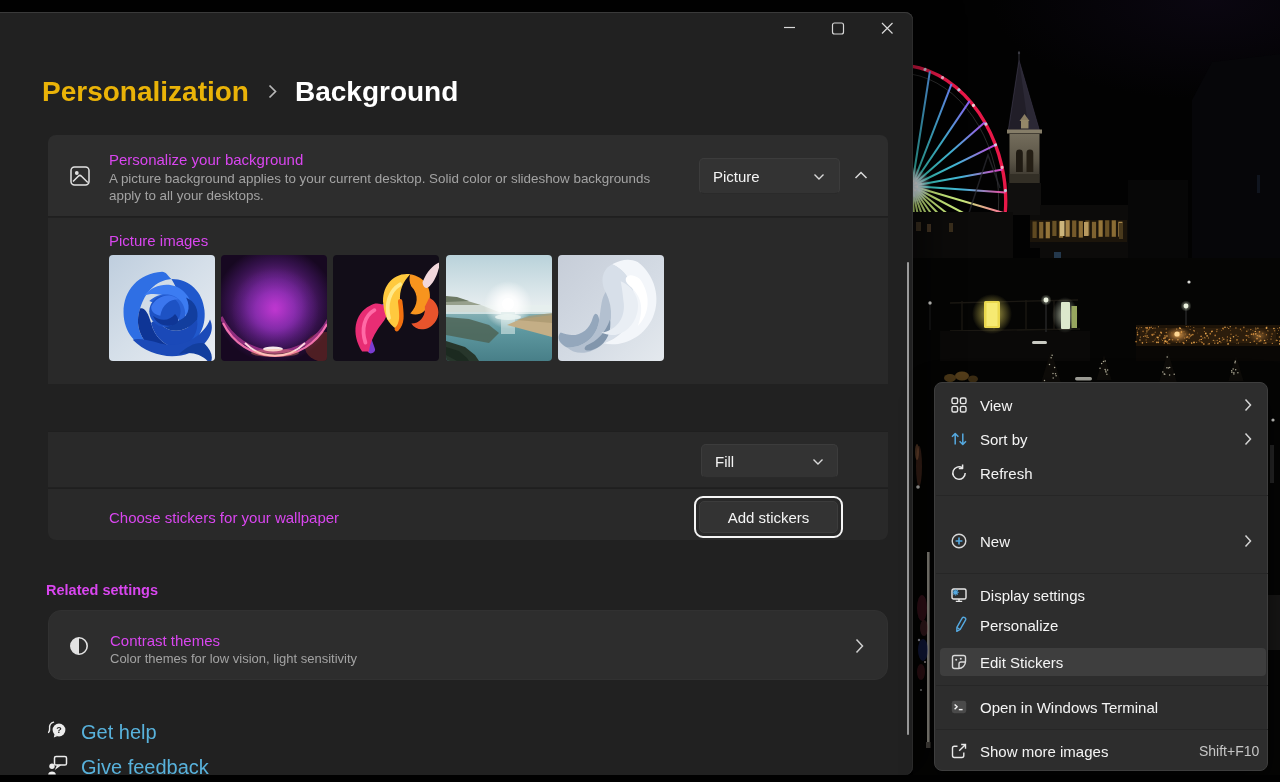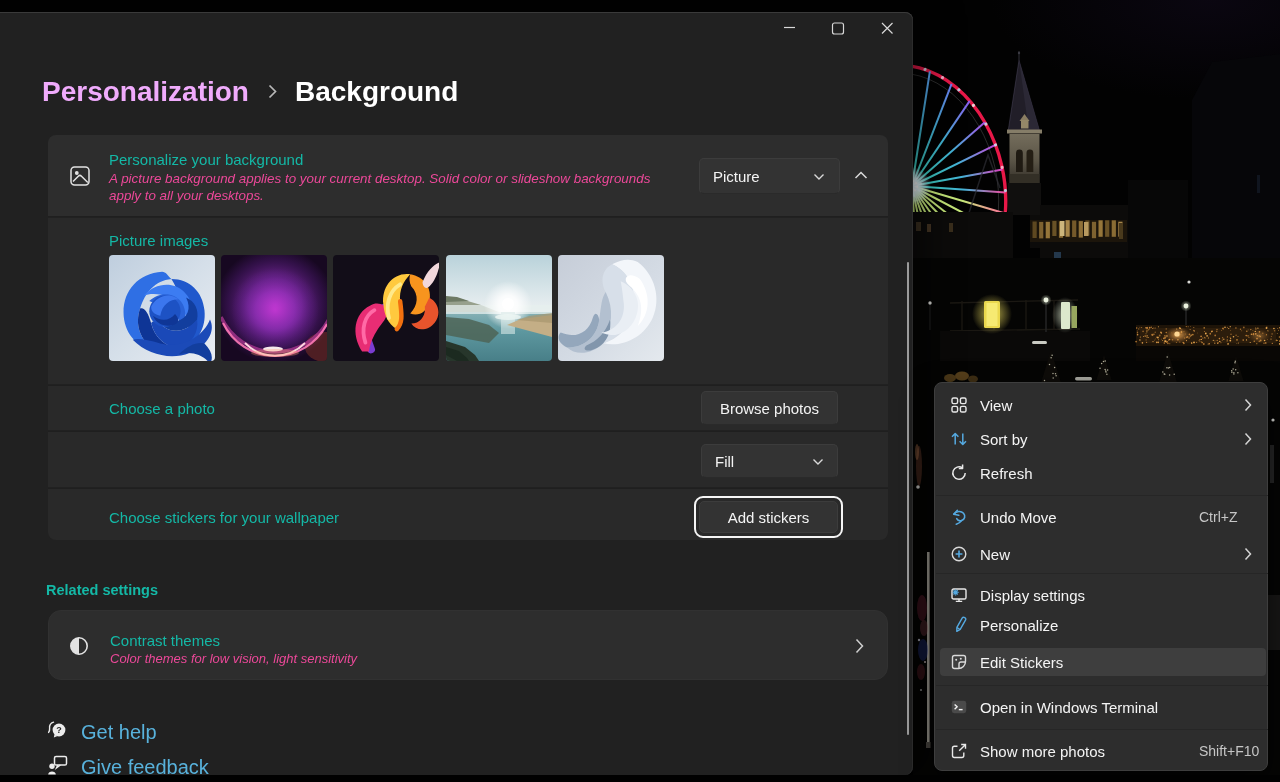--- a/index.html
+++ b/index.html
@@ -5,25 +5,25 @@
   * { margin:0; padding:0; box-sizing:border-box; }
   html,body { width:1280px; height:782px; overflow:hidden; background:#020202;
     font-family:"Liberation Sans", sans-serif; }
   #stage { position:absolute; left:0; top:0; width:1280px; height:782px; }
   .abs { position:absolute; }
 
   
   #win { position:absolute; left:0; top:12px; width:913px; height:763px;
     background:#212121; box-shadow: inset 0 1px 0 #3a3a3a, inset -1px 0 0 #2c2c2c, 14px 0 34px rgba(0,0,0,0.5); border-radius:0 8px 8px 0; }
   #crumbs { position:absolute; left:42px; top:64px; font-size:28px; font-weight:700; color:#fff; white-space:nowrap; }
-  #crumbs .dim { color:#f0abfc; }
+  #crumbs .dim { color:#eab308; }
 
   .card { position:absolute; left:48px; width:840px; background:#2b2b2b; }
-  .rowtxt { position:absolute; left:61px; font-size:15px; color:#14b8a6; }
-  .subtxt { font-size:13px; color:#ec4899;font-style:italic; }
+  .rowtxt { position:absolute; left:61px; font-size:15px; color:#d946ef; }
+  .subtxt { font-size:13px; color:#a3a3a3; }
 
   .btn { position:absolute; background:#333333; border:1px solid #3c3c3c;
     border-bottom-color:#2a2a2a; border-radius:5px; color:#f4f4f4; font-size:15px;
     display:flex; align-items:center; justify-content:center; }
 
   .link { position:absolute; left:81px; color:#58b2dc; font-size:20px; }
 
   
   #menu { position:absolute; left:934px; top:382px; width:334px; height:389px;
     background:#2d2d2d; border:1px solid #3e3e3e; border-radius:8px;
@@ -809,24 +809,20 @@
       <path d="M48 38 C56 54 54 70 46 86 C36 96 20 98 12 90 C28 90 40 80 42 64 C44 50 44 44 48 38 Z" fill="#b3c0d0"></path>
       <path d="M42 64 C40 80 28 90 12 90 C4 86 2 80 6 76 C20 82 32 76 36 62 C38 56 41 58 42 64 Z" fill="#94a7bc"></path>
       <path d="M80 26 C90 40 90 58 78 70 C84 54 82 42 70 32 C62 25 70 18 80 26 Z" fill="#ffffff"></path>
       <path d="M30 88 C40 84 48 76 52 64 C54 76 48 88 36 92 C30 94 26 92 30 88 Z" fill="#8296ac"></path>
       <path d="M62 28 C76 34 82 48 76 62 C70 76 56 82 44 76 C58 74 66 63 65 49 C64 40 63 32 62 28 Z" fill="#e9eef4"></path>
     </g>
   </g>
 </svg>
     </div>
 
-    <div class="card" style="top:373px;height:45px;background:#292929;border-top:1px solid #1f1f1f;">
-      <div class="rowtxt" style="top:14px;">Choose a photo</div>
-      <div class="btn" style="left:653px;top:5px;width:137px;height:34px;">Browse photos</div>
-    </div>
 
     <div class="card" style="top:419px;height:56px;background:#292929;border-top:1px solid #1f1f1f;">
       <div class="btn" style="left:653px;top:12px;width:137px;height:34px;">
         <span style="position:absolute;left:13px;">Fill</span>
         <svg class="abs" style="left:110px;top:13px" width="12" height="8" viewBox="0 0 12 8">
             <path d="M1.5 1.5 L6 6 L10.5 1.5" fill="none" stroke="#d9d9d9" stroke-width="1.4"></path>
           </svg>
       </div>
     </div>
 
@@ -892,30 +888,21 @@
         </svg>
     </div>
     <div class="mi" style="top:73px;">
       <svg class="ic" viewBox="0 0 18 18">
         <path d="M15.2 9 A6.2 6.2 0 1 1 12.4 3.85" fill="none" stroke="#e8e8e8" stroke-width="1.5"></path>
         <path d="M12.6 0.6 L12.6 4.4 L8.8 4.4" fill="none" stroke="#e8e8e8" stroke-width="1.5" stroke-linejoin="round"></path>
       </svg>
       <span class="lb">Refresh</span>
     </div>
     <div class="msep" style="top:112px;"></div>
-    <div class="mi" style="top:117px;">
-      <svg class="ic" viewBox="0 0 18 18">
-        <path d="M7.4 2.2 L3.7 6.3 L8.8 7.3" fill="none" stroke="#55a9e0" stroke-width="1.5" stroke-linejoin="round" stroke-linecap="round"></path>
-        <path d="M4 6.1 C6.3 3.1 11 2.5 13.5 5.3 C15.8 7.9 14.8 11.6 11.6 12.6 C9.6 13.2 7.6 12.3 6.7 10.6" fill="none" stroke="#55a9e0" stroke-width="1.6" stroke-linecap="round"></path>
-        <path d="M11.6 12.6 C10.5 14.1 8.5 15.5 6.3 16.2" fill="none" stroke="#55a9e0" stroke-width="1.6" stroke-linecap="round"></path>
-      </svg>
-      <span class="lb">Undo Move</span>
-      <span class="sc">Ctrl+Z</span>
-    </div>
-    <div class="mi" style="top:154px;">
+    <div class="mi" style="top:141px;">
       <svg class="ic" viewBox="0 0 18 18">
         <circle cx="9" cy="9" r="6.8" fill="none" stroke="#d8d8d8" stroke-width="1.4"></circle>
         <path d="M9 5.6 V12.4 M5.6 9 H12.4" stroke="#55a9e0" stroke-width="1.6"></path>
       </svg>
       <span class="lb">New</span>
       <svg class="sub" width="8" height="14" viewBox="0 0 8 14">
           <path d="M1.5 1.5 L6.5 7 L1.5 12.5" fill="none" stroke="#d4d4d4" stroke-width="1.5"></path>
         </svg>
     </div>
     <div class="msep" style="top:190px;"></div>
@@ -957,19 +944,19 @@
         <path d="M8.8 11.6 H12.6" stroke="#f0f0f0" stroke-width="1.4"></path>
       </svg>
       <span class="lb">Open in Windows Terminal</span>
     </div>
     <div class="msep" style="top:346px;"></div>
     <div class="mi" style="top:351px;">
       <svg class="ic" viewBox="0 0 18 18">
         <path d="M7.5 4.2 H4.4 C3.3 4.2 2.5 5 2.5 6.1 V13.6 C2.5 14.7 3.3 15.5 4.4 15.5 H11.9 C13 15.5 13.8 14.7 13.8 13.6 V10.5" fill="none" stroke="#e8e8e8" stroke-width="1.4"></path>
         <path d="M9.2 8.8 L15.3 2.7 M11.2 2.5 H15.5 V6.8" fill="none" stroke="#e8e8e8" stroke-width="1.4"></path>
       </svg>
-      <span class="lb">Show more photos</span>
+      <span class="lb">Show more images</span>
       <span class="sc">Shift+F10</span>
     </div>
   </div>
 
   <div class="abs" style="left:0;top:775px;width:1280px;height:7px;background:#010101"></div>
 </div>
 
 </body></html>

